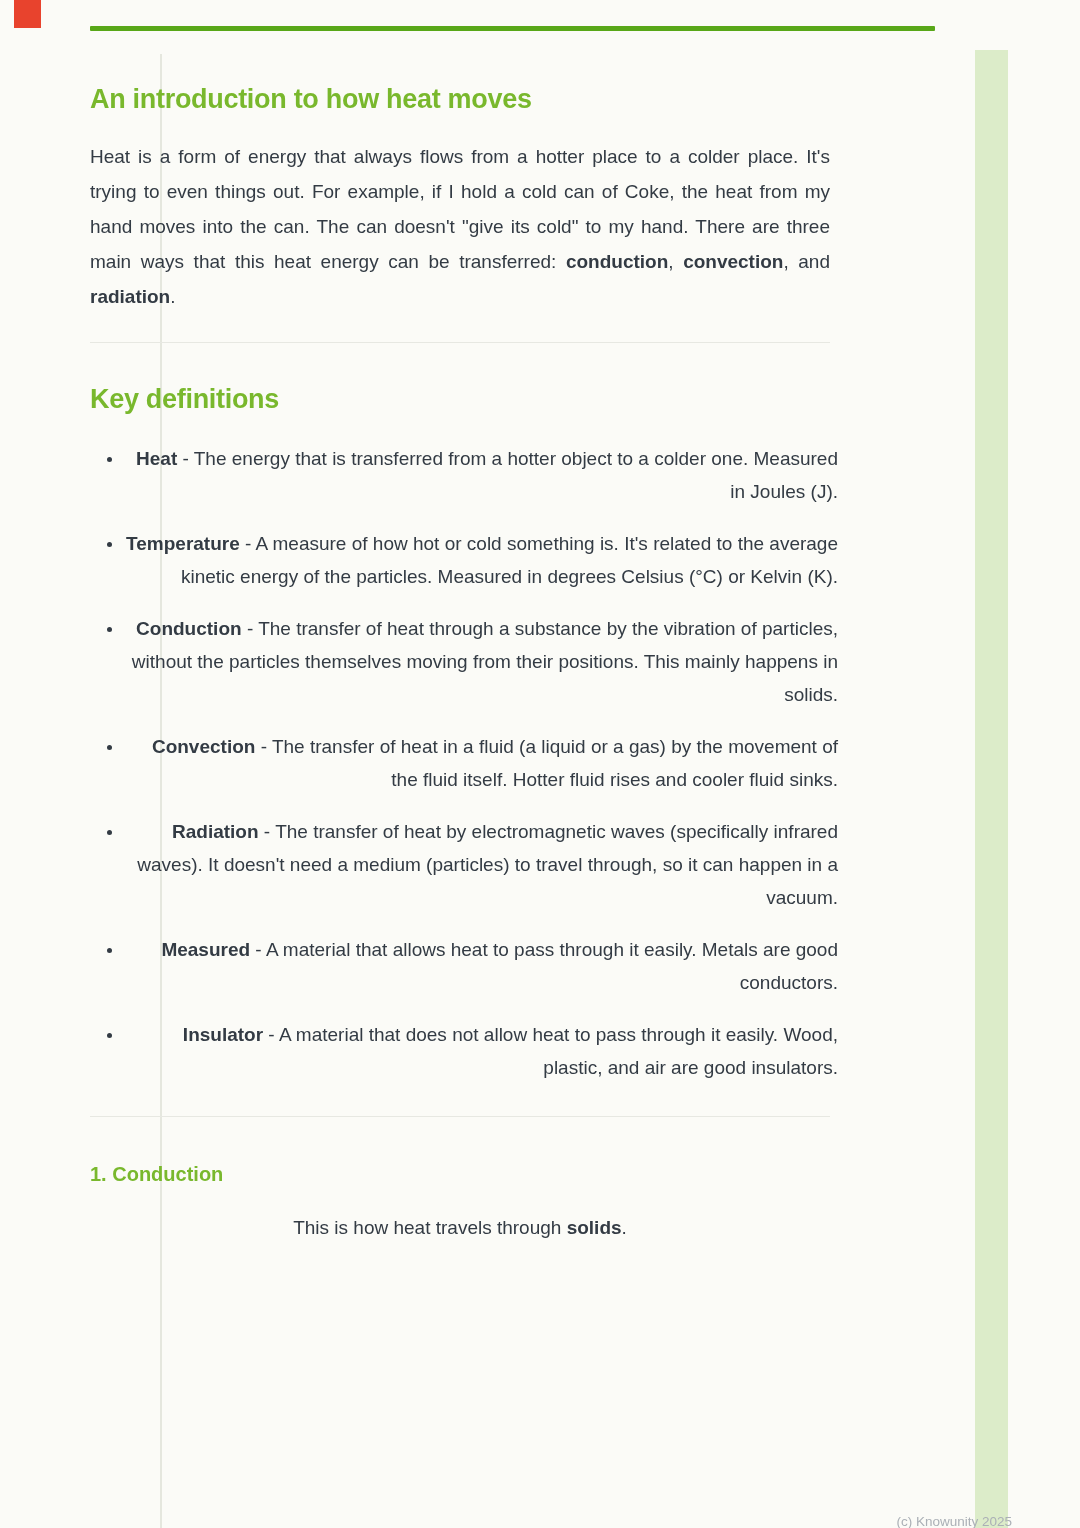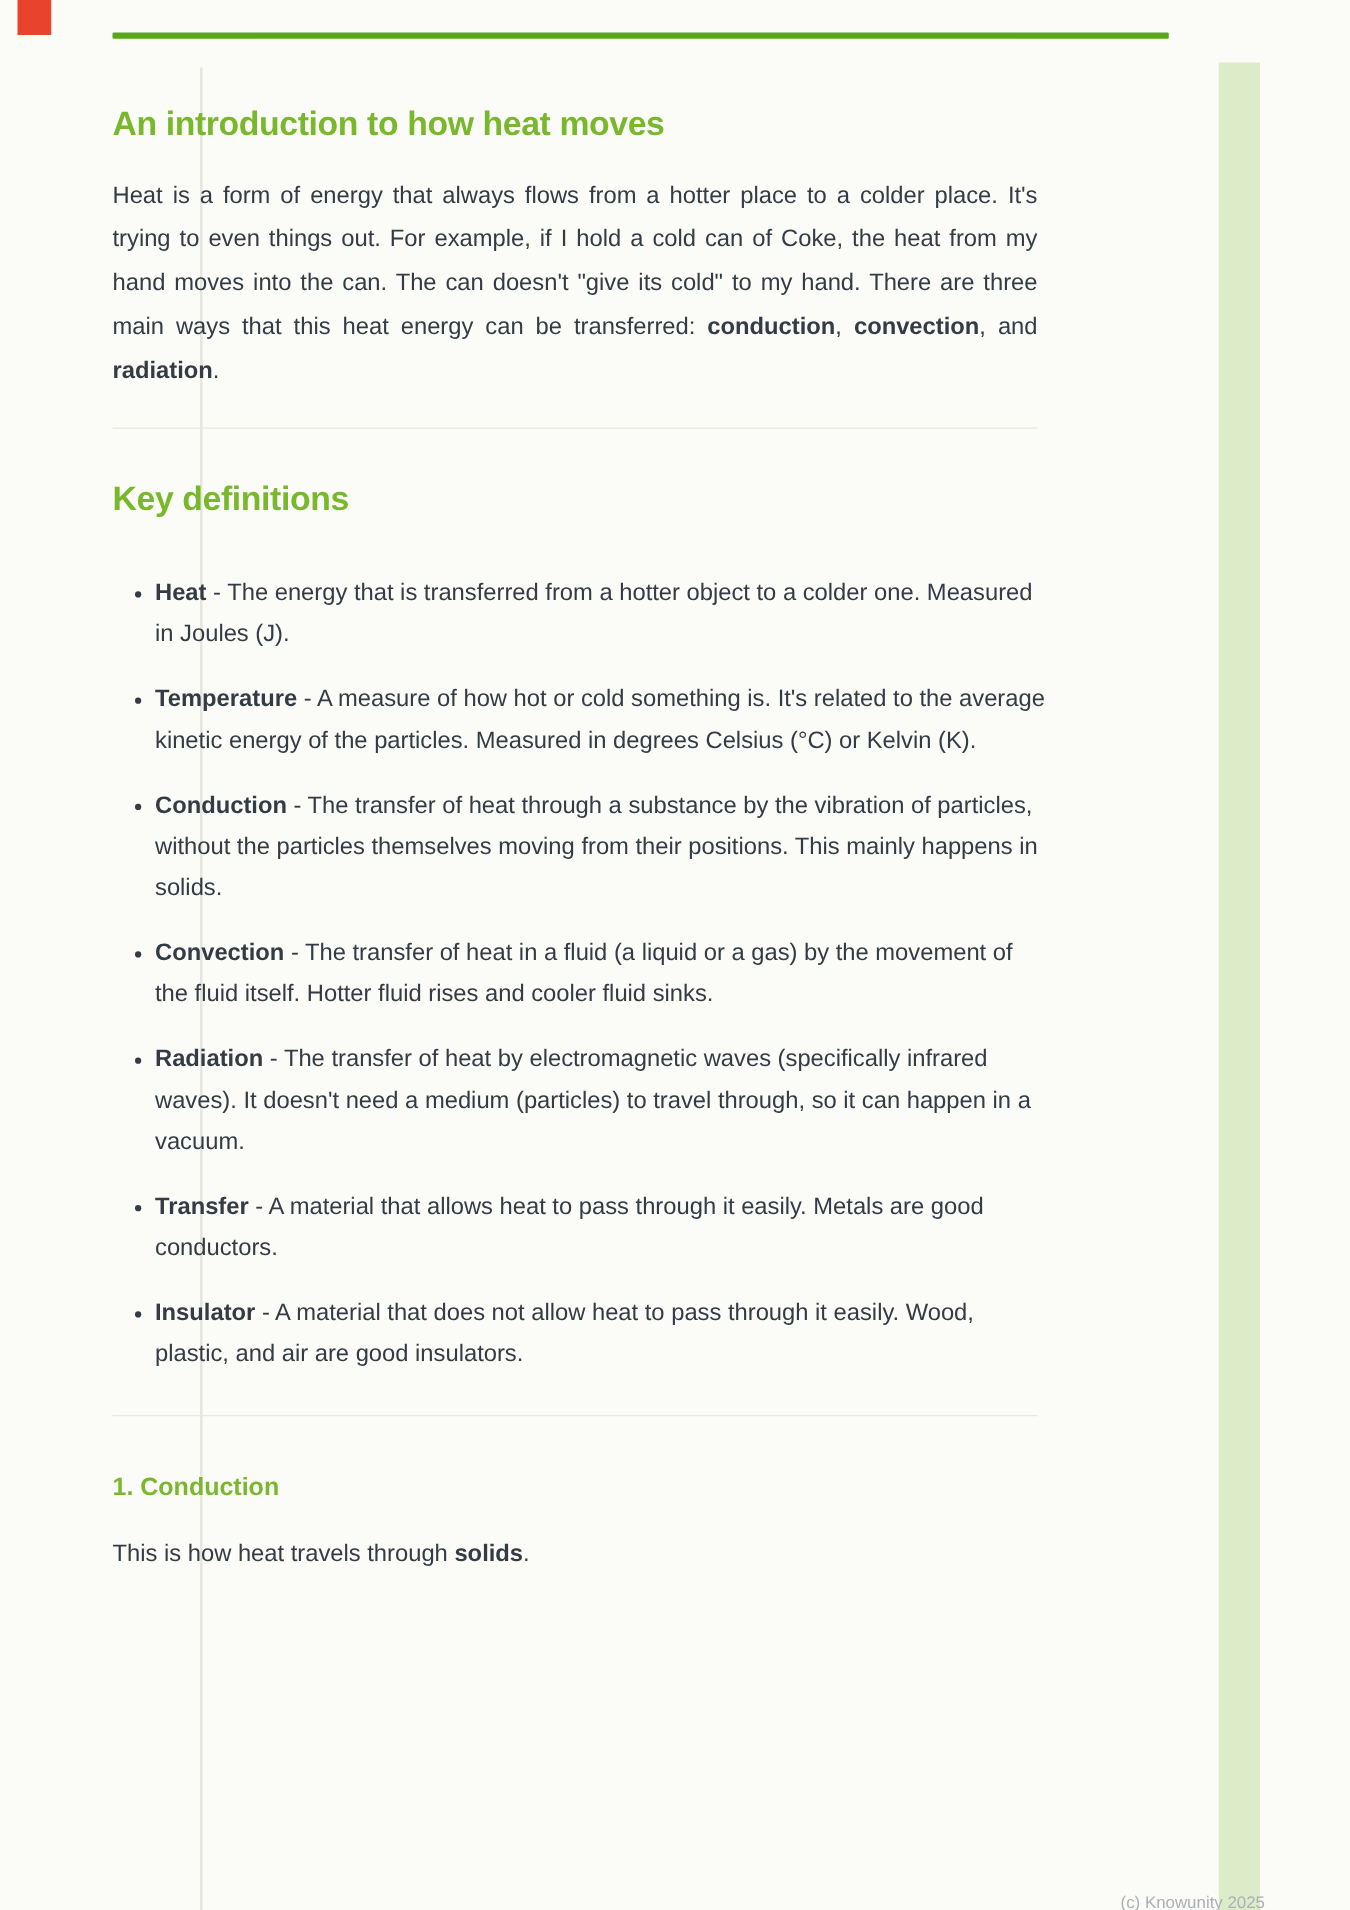--- a/index.html
+++ b/index.html
@@ -47,34 +47,35 @@
   .h2-defs  { margin-top:40px; }
   .h2-detail{ margin-top:38px; }
   h3.sub-heading {
     margin-top:46px;
     font-size:20px; font-weight:700;
     color:#79b82d;
   }
   p.body-text {
     margin-top:24px;
     width:740px;
-    font-size:19px; line-height:35px;
+    font-size:19px; line-height:35px;text-align:center;
   }
   p.justified { text-align:justify; }
   .divider {
     margin-top:28px;
     width:740px; height:0;
     border-top:1px solid #e7e8e2;
   }
   .divider-2 { margin-top:32px; }
   ul.def-list {
-    margin-top:42px;
+    margin-top:26px;
     width:748px;
     list-style:disc outside;
     padding-left:34px;
+    text-align:right;
   }
   ul.def-list li {
     font-size:19px; line-height:33px;
     margin-bottom:19px;
   }
   ul.def-list li::marker { color:#333b44; font-size:0.85em; }
   strong { font-weight:700; }
   .final-para { margin-top:26px; }
   .footer-credit {
     position:absolute; top:1514px; right:68px;
@@ -99,21 +100,21 @@
   <div class="divider"></div>
 
   <h2 class="section-heading h2-defs">Key definitions</h2>
 
   <ul class="def-list">
     <li><strong>Heat</strong><span> - </span><span>The energy that is transferred from a hotter object to a colder one. Measured in Joules (J).</span></li>
     <li><strong>Temperature</strong><span> - </span><span>A measure of how hot or cold something is. It's related to the average kinetic energy of the particles. Measured in degrees Celsius (°C) or Kelvin (K).</span></li>
     <li><strong>Conduction</strong><span> - </span><span>The transfer of heat through a substance by the vibration of particles, without the particles themselves moving from their positions. This mainly happens in solids.</span></li>
     <li><strong>Convection</strong><span> - </span><span>The transfer of heat in a fluid (a liquid or a gas) by the movement of the fluid itself. Hotter fluid rises and cooler fluid sinks.</span></li>
     <li><strong>Radiation</strong><span> - </span><span>The transfer of heat by electromagnetic waves (specifically infrared waves). It doesn't need a medium (particles) to travel through, so it can happen in a vacuum.</span></li>
-    <li><strong>Transfer</strong><span> - </span><span>A material that allows heat to pass through it easily. Metals are good conductors.</span></li>
+    <li><strong>Measured</strong><span> - </span><span>A material that allows heat to pass through it easily. Metals are good conductors.</span></li>
     <li><strong>Insulator</strong><span> - </span><span>A material that does not allow heat to pass through it easily. Wood, plastic, and air are good insulators.</span></li>
   </ul>
 
   <div class="divider divider-2"></div>
 
 
   <h3 class="sub-heading">1. Conduction</h3>
 
   <p class="body-text final-para"><span>This is how heat travels through </span><strong>solids</strong><span>.</span></p>
 

